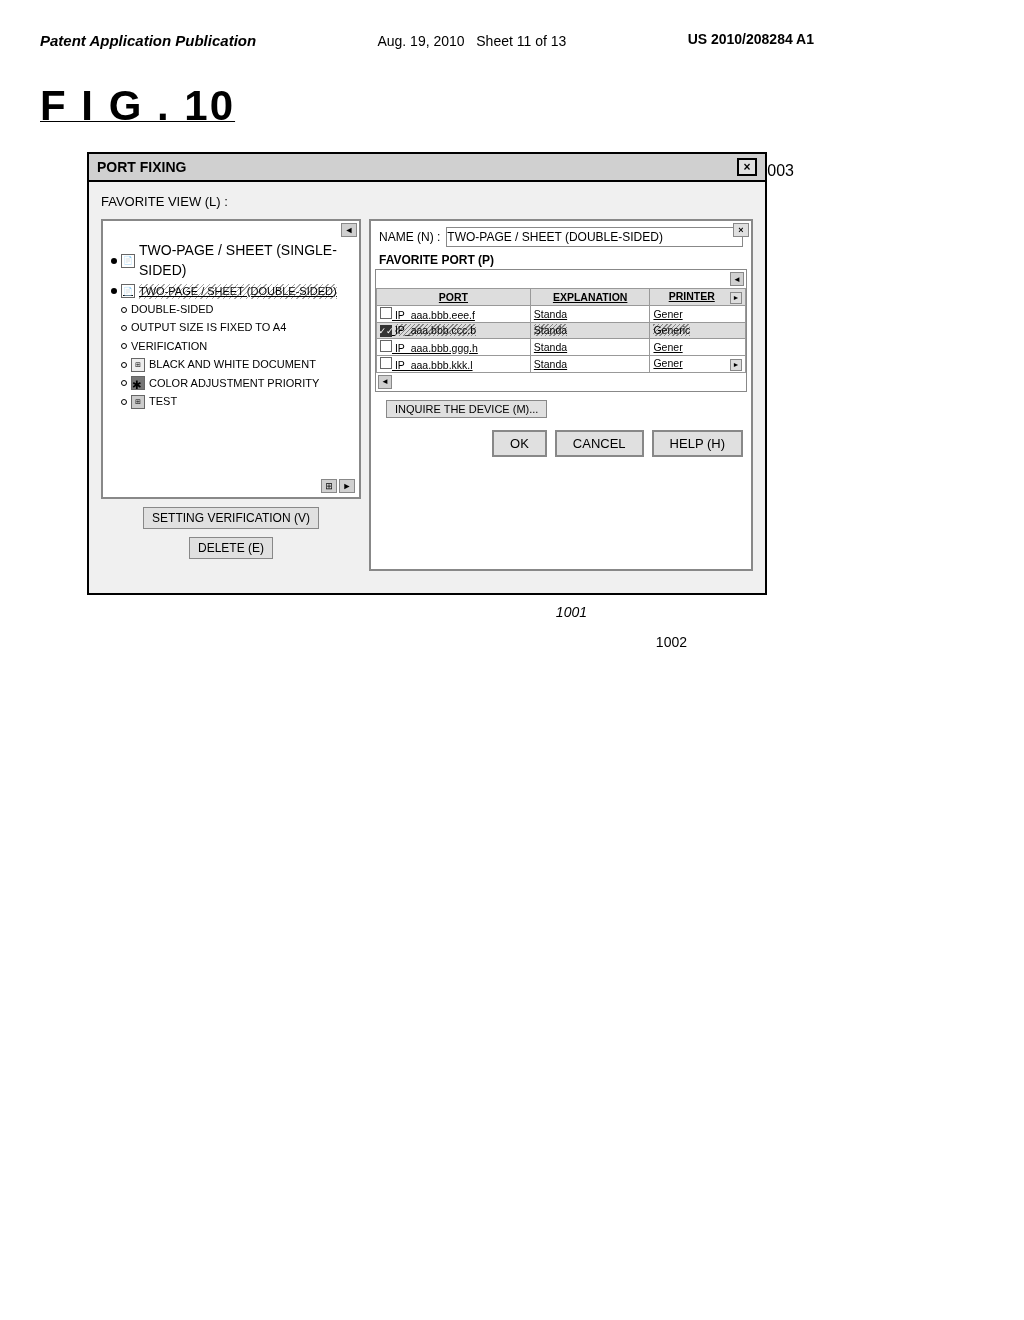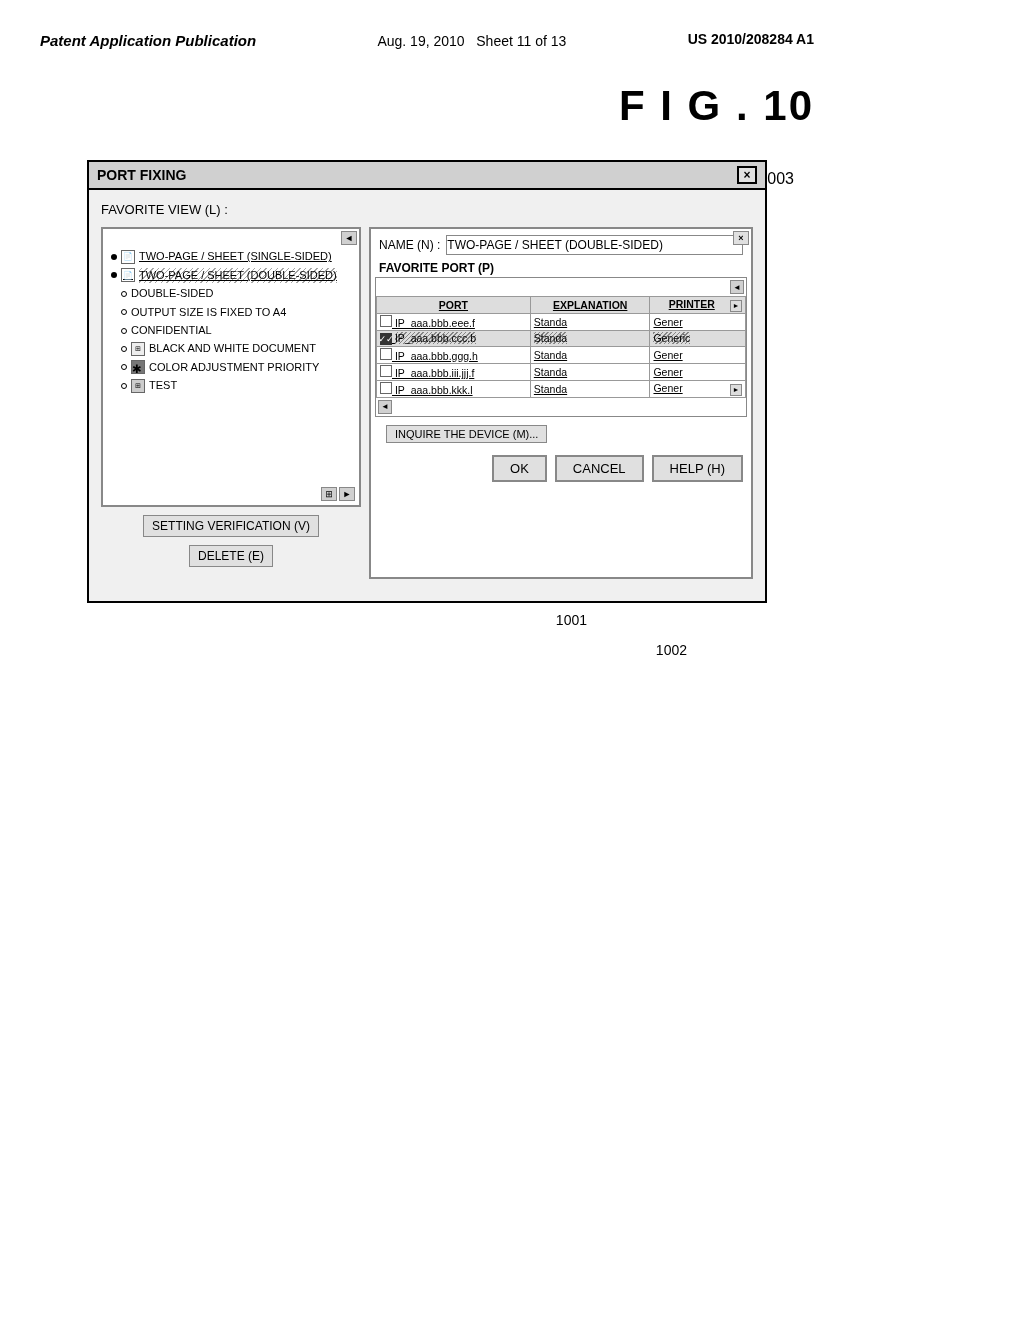--- a/index.html
+++ b/index.html
@@ -41,22 +41,23 @@
     }
     .header-right {
       font-size: 14px;
       font-weight: bold;
       text-align: right;
       line-height: 1.4;
     }
 
     
     .figure-title {
-      text-align: right;
-      margin-bottom: 30px;
+      text-align: left;
+      margin-bottom: 22px;
+      text-decoration: underline;
     }
     .figure-title span {
       font-size: 42px;
       font-weight: bold;
       letter-spacing: 2px;
     }
 
     .dialog-main {
       border: 2px solid #000;
       width: 680px;
@@ -387,21 +388,21 @@
 
               <div style="display: flex; justify-content: flex-end; padding: 2px 2px 0 0;">
                 <div class="scroll-btn-sm">◄</div>
               </div>
 
               <div class="list-items">
 
                 <div class="list-item">
                   <span class="bullet"></span>
                   <span class="icon-doc" style="font-size:8px; border:1px solid #666; width:14px; height:14px; display:inline-flex; align-items:center; justify-content:center;">📄</span>
-                  <span style="font-size:11px;text-decoration:underline;">TWO-PAGE / SHEET (SINGLE-SIDED)</span>
+                  <span style="font-size:14px;">TWO-PAGE / SHEET (SINGLE-SIDED)</span>
                 </div>
 
                 <div class="list-item selected">
                   <span class="bullet"></span>
                   <span style="font-size:8px; border:1px solid #666; width:14px; height:14px; display:inline-flex; align-items:center; justify-content:center; background:#fff;">📄</span>
                   <span style="font-size:11px; position:relative; display:inline-block;">
                     <span style="text-decoration:underline; text-decoration-style:solid;">TWO-PAGE / SHEET (DOUBLE-SIDED)</span>
                     <span style="position:absolute; top:0; left:0; right:0; bottom:0; background-image: repeating-linear-gradient(-45deg, rgba(0,0,0,0.35) 0px, rgba(0,0,0,0.35) 1px, transparent 1px, transparent 4px); pointer-events:none;"></span>
                   </span>
                 </div>
@@ -411,21 +412,21 @@
                   <span style="font-size:11px;">DOUBLE-SIDED</span>
                 </div>
 
                 <div class="list-item" style="padding-left: 10px;">
                   <span class="bullet-open"></span>
                   <span style="font-size:11px;">OUTPUT SIZE IS FIXED TO A4</span>
                 </div>
 
                 <div class="list-item" style="padding-left: 10px;">
                   <span class="bullet-open"></span>
-                  <span style="font-size:11px;">CONFIDENTIAL</span>
+                  <span style="font-size:11px;">VERIFICATION</span>
                 </div>
 
                 <div class="list-item" style="padding-left: 10px;">
                   <span class="bullet-open"></span>
                   <span style="width:14px; height:14px; border:1px solid #666; background:#eee; display:inline-flex; align-items:center; justify-content:center; font-size:7px; flex-shrink:0;">⊞</span>
                   <span style="font-size:11px;">BLACK AND WHITE DOCUMENT</span>
                 </div>
 
                 <div class="list-item" style="padding-left: 10px;">
                   <span class="bullet-open"></span>
@@ -513,25 +514,20 @@
                       </span>
                     </td>
                   </tr>
 
                   <tr>
                     <td><span class="chk"></span> IP_aaa.bbb.ggg.h</td>
                     <td>Standa</td>
                     <td>Gener</td>
                   </tr>
 
-                  <tr>
-                    <td><span class="chk"></span> IP_aaa.bbb.iii.jjj.f</td>
-                    <td>Standa</td>
-                    <td>Gener</td>
-                  </tr>
 
                   <tr>
                     <td><span class="chk"></span> IP_aaa.bbb.kkk.l</td>
                     <td>Standa</td>
                     <td>Gener <span style="float:right;"><div class="port-scroll-btn" style="width:12px; height:12px; font-size:7px; display:inline-flex; border:1px solid #888; background:#ddd; align-items:center; justify-content:center;">►</div></span></td>
                   </tr>
                 </tbody>
               </table>
 
               <div style="display:flex; padding:2px;">
@@ -558,21 +554,21 @@
 
       </div>
 
     </div>
 
   </div>
 
   <div style="display: flex; justify-content: center; position: relative; margin-top: 0;">
     <div style="width: 680px; position: relative;">
 
-      <div style="position: absolute; right: 180px; bottom: -25px; font-size: 14px;">
+      <div style="position: absolute; right: 180px; bottom: -25px; font-size: 14px; font-style: italic;">
         <span>1001</span>
       </div>
 
       <div style="position: absolute; right: 80px; bottom: -55px; font-size: 14px;">
         <span>1002</span>
       </div>
     </div>
   </div>
 
 </div>

